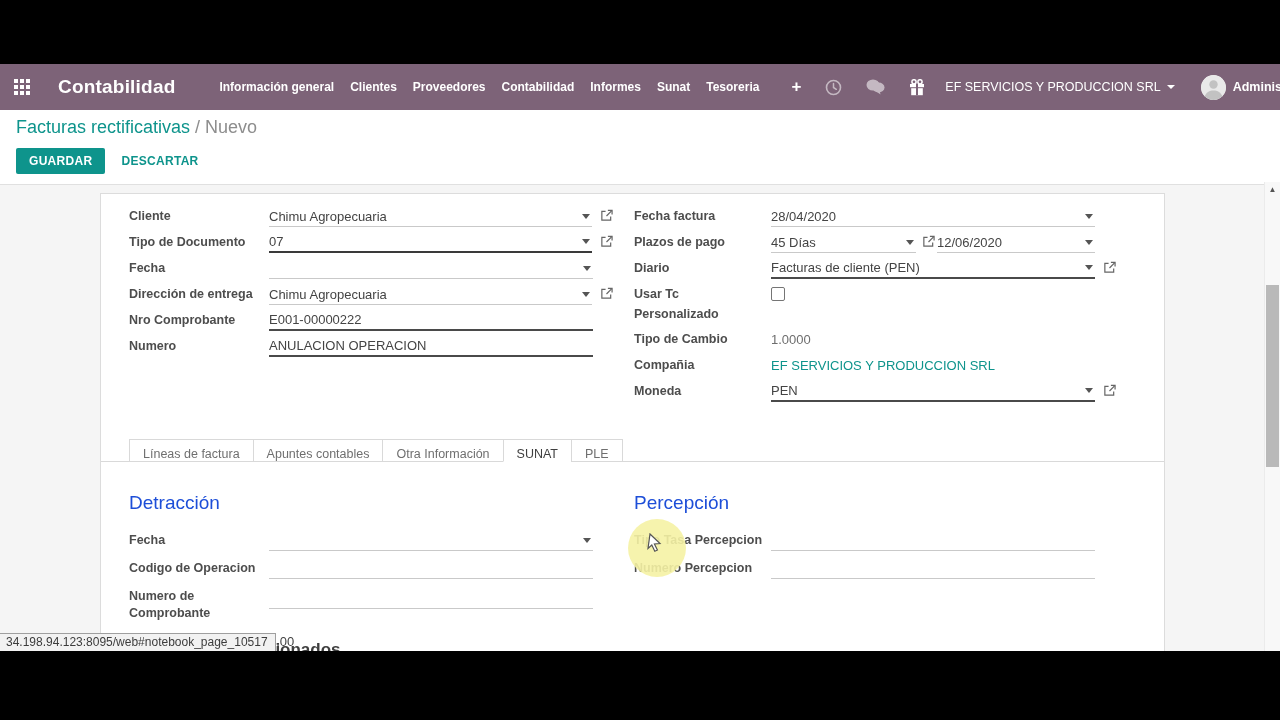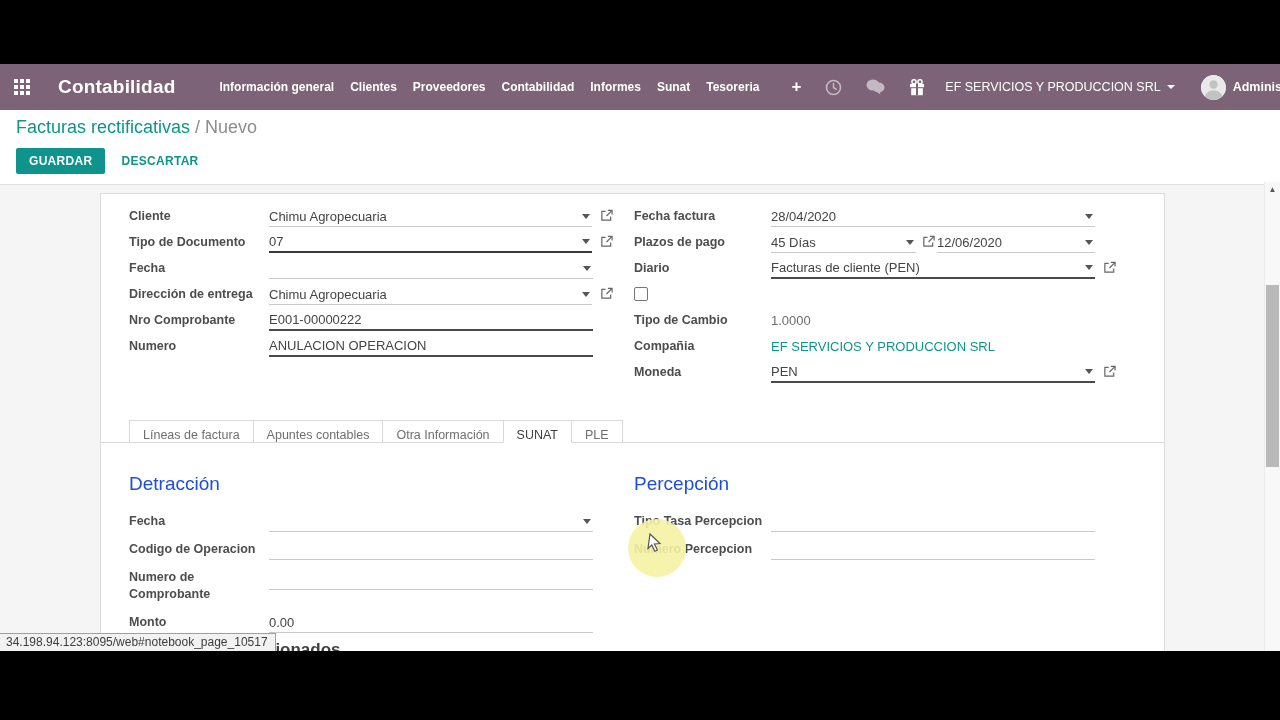--- a/index.html
+++ b/index.html
@@ -274,20 +274,21 @@
               </div>
               <span class="extlink">
                 <svg width="13" height="13" viewBox="0 0 14 14">
                     <path d="M6 2.5H2v9.5h9.5V8" fill="none" stroke="#666" stroke-width="1.3"></path>
                     <path d="M8.5 1.5H13V6" fill="none" stroke="#666" stroke-width="1.3"></path>
                     <path d="M12.7 1.8L7 7.5" fill="none" stroke="#666" stroke-width="1.3"></path>
                   </svg>
               </span>
             </div>
             <div class="orow">
+              <label class="flabel">Usar Tc Personalizado</label>
               <div class="checkbox"></div>
             </div>
             <div class="orow">
               <label class="flabel">Tipo de Cambio</label>
               <div class="fwrap noline">
                 <span class="fval gray">1.0000</span>
               </div>
             </div>
             <div class="orow">
               <label class="flabel">Compañia</label>

